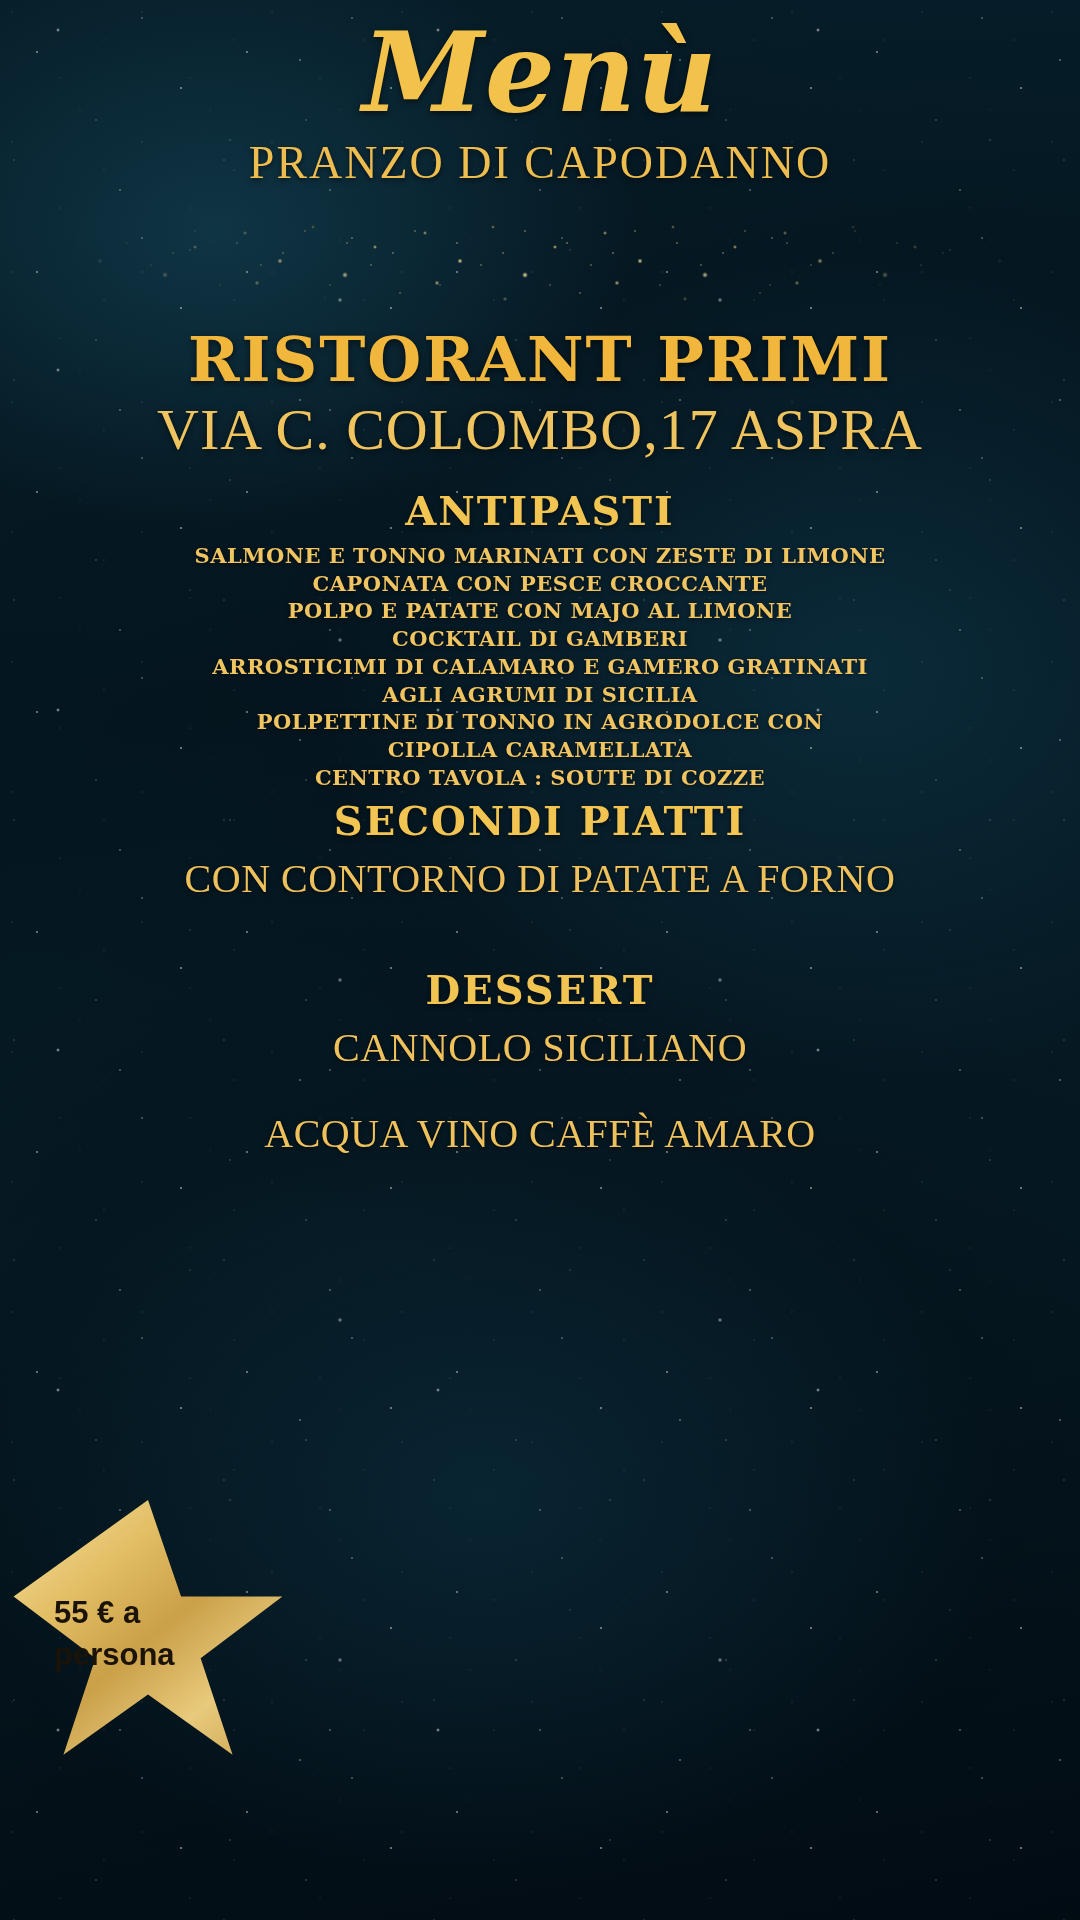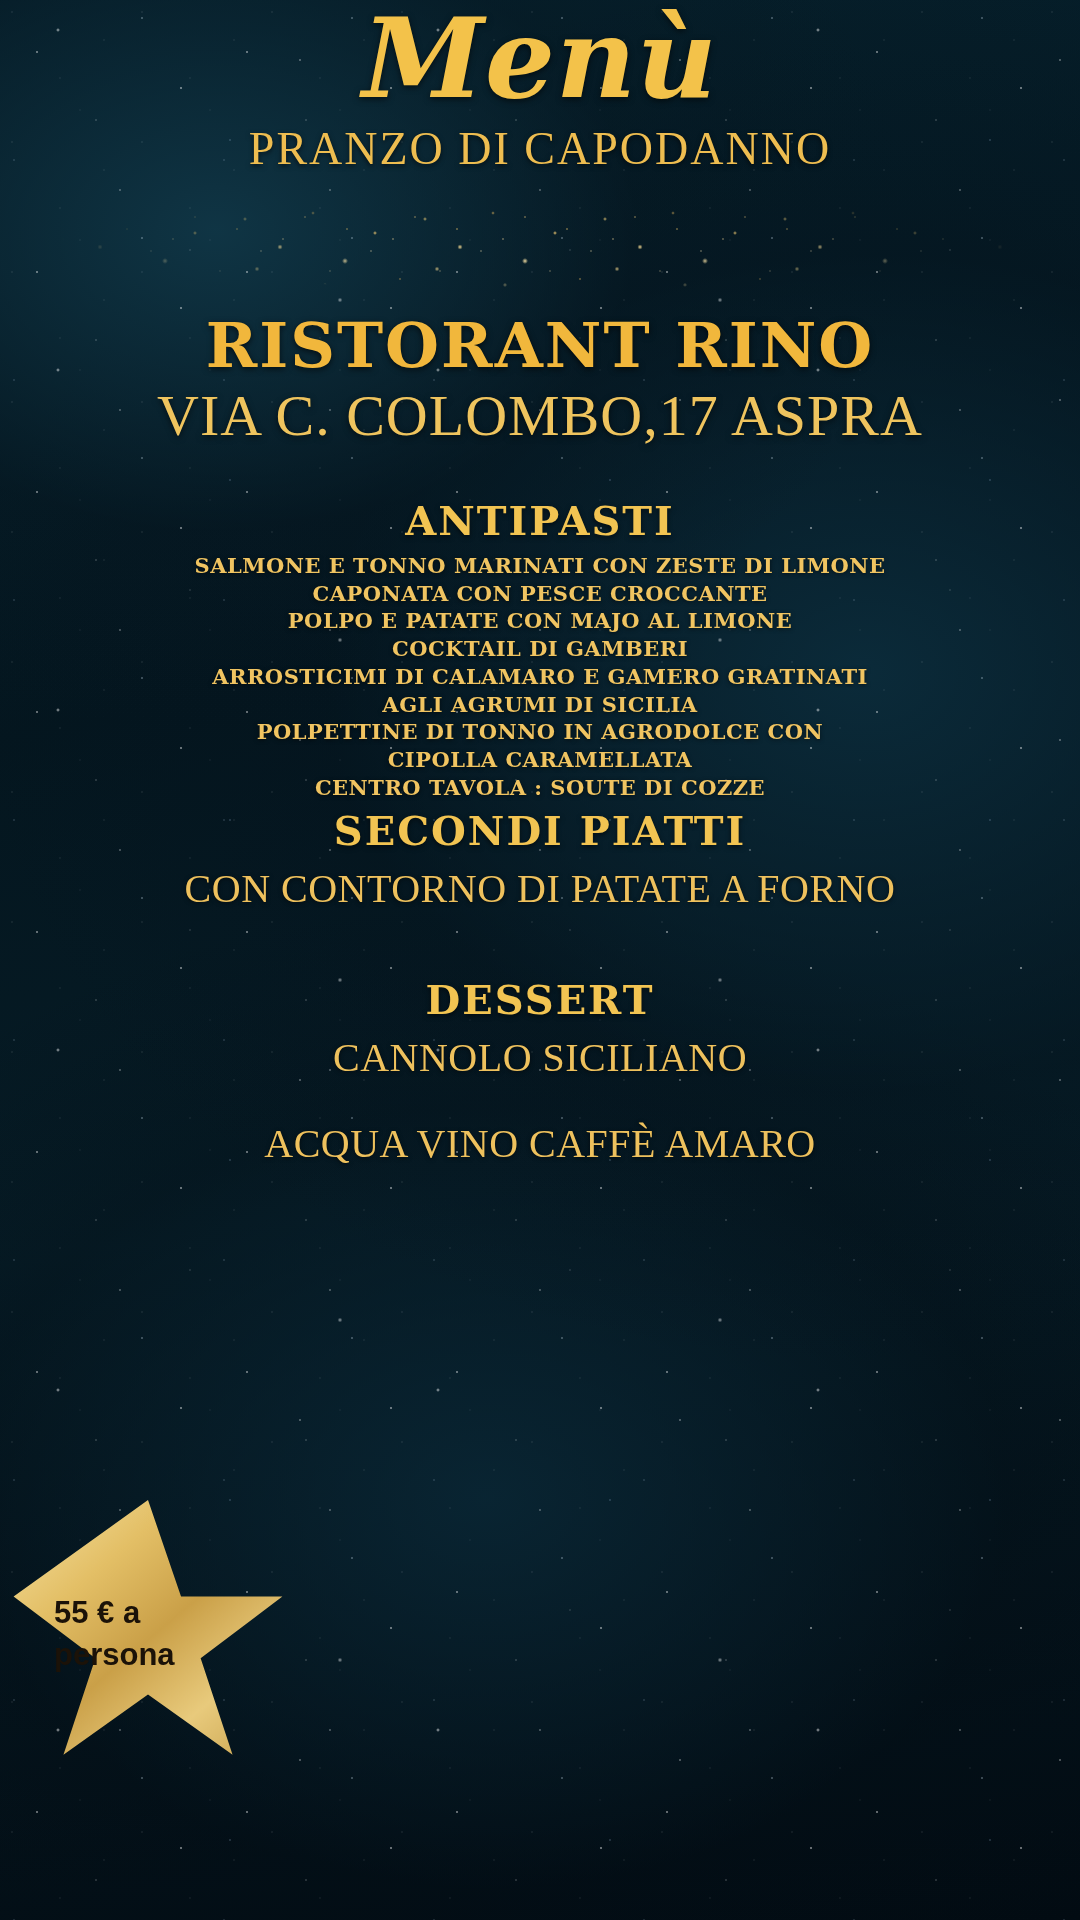--- a/index.html
+++ b/index.html
@@ -72,21 +72,21 @@
     color: #f0b740;
   }
 
   .menu-script {
     font-family: "DejaVu Serif", serif;
     font-style: italic;
     font-weight: bold;
     font-size: 110px;
     line-height: 1;
     color: #f3c24a;
-    padding-top: 4px;
+    padding-top: 18px;
     letter-spacing: 1px;
     text-shadow: 0 2px 6px rgba(0,0,0,0.6);
   }
 
   .subtitle {
     font-family: "Liberation Serif", serif;
     font-size: 46px;
     letter-spacing: 2px;
     color: #eebd50;
     margin-top: 8px;
@@ -146,21 +146,21 @@
     font-family: "Liberation Serif", serif;
     font-size: 58px;
     letter-spacing: 1px;
     color: #efc45e;
     font-variant: small-caps;
     text-transform: uppercase;
     text-shadow: 0 2px 6px rgba(0,0,0,0.6);
   }
 
   .section {
-    margin-top: 48px;
+    margin-top: 24px;
   }
   .section.tight { margin-top: 6px; }
 
   .section-title {
     font-family: "DejaVu Serif", serif;
     font-weight: bold;
     font-size: 40px;
     letter-spacing: 2px;
     color: #f2c452;
     font-variant: small-caps;
@@ -234,21 +234,21 @@
 
     <div class="menu-script">Menù</div>
 
     <div class="subtitle">Pranzo di capodanno</div>
 
     <div class="sparkle-band">
       <div class="dots"></div>
       <div class="dots fine"></div>
     </div>
 
-    <div class="restaurant">RISTORANT RINO</div>
+    <div class="restaurant">RISTORANT PRIMI</div>
     <div class="address">VIA C. COLOMBO,17  ASPRA</div>
 
     <div class="section">
       <div class="section-title">ANTIPASTi</div>
       <div class="dish">Salmone e tonno marinati  con zeste di limone</div>
       <div class="dish">caponata con pesce croccante</div>
       <div class="dish">polpo e patate con majo al limone</div>
       <div class="dish">cocktail di gamberi</div>
       <div class="dish">arrosticimi  di calamaro e gamero gratinati</div>
       <div class="dish">agli agrumi di Sicilia</div>

